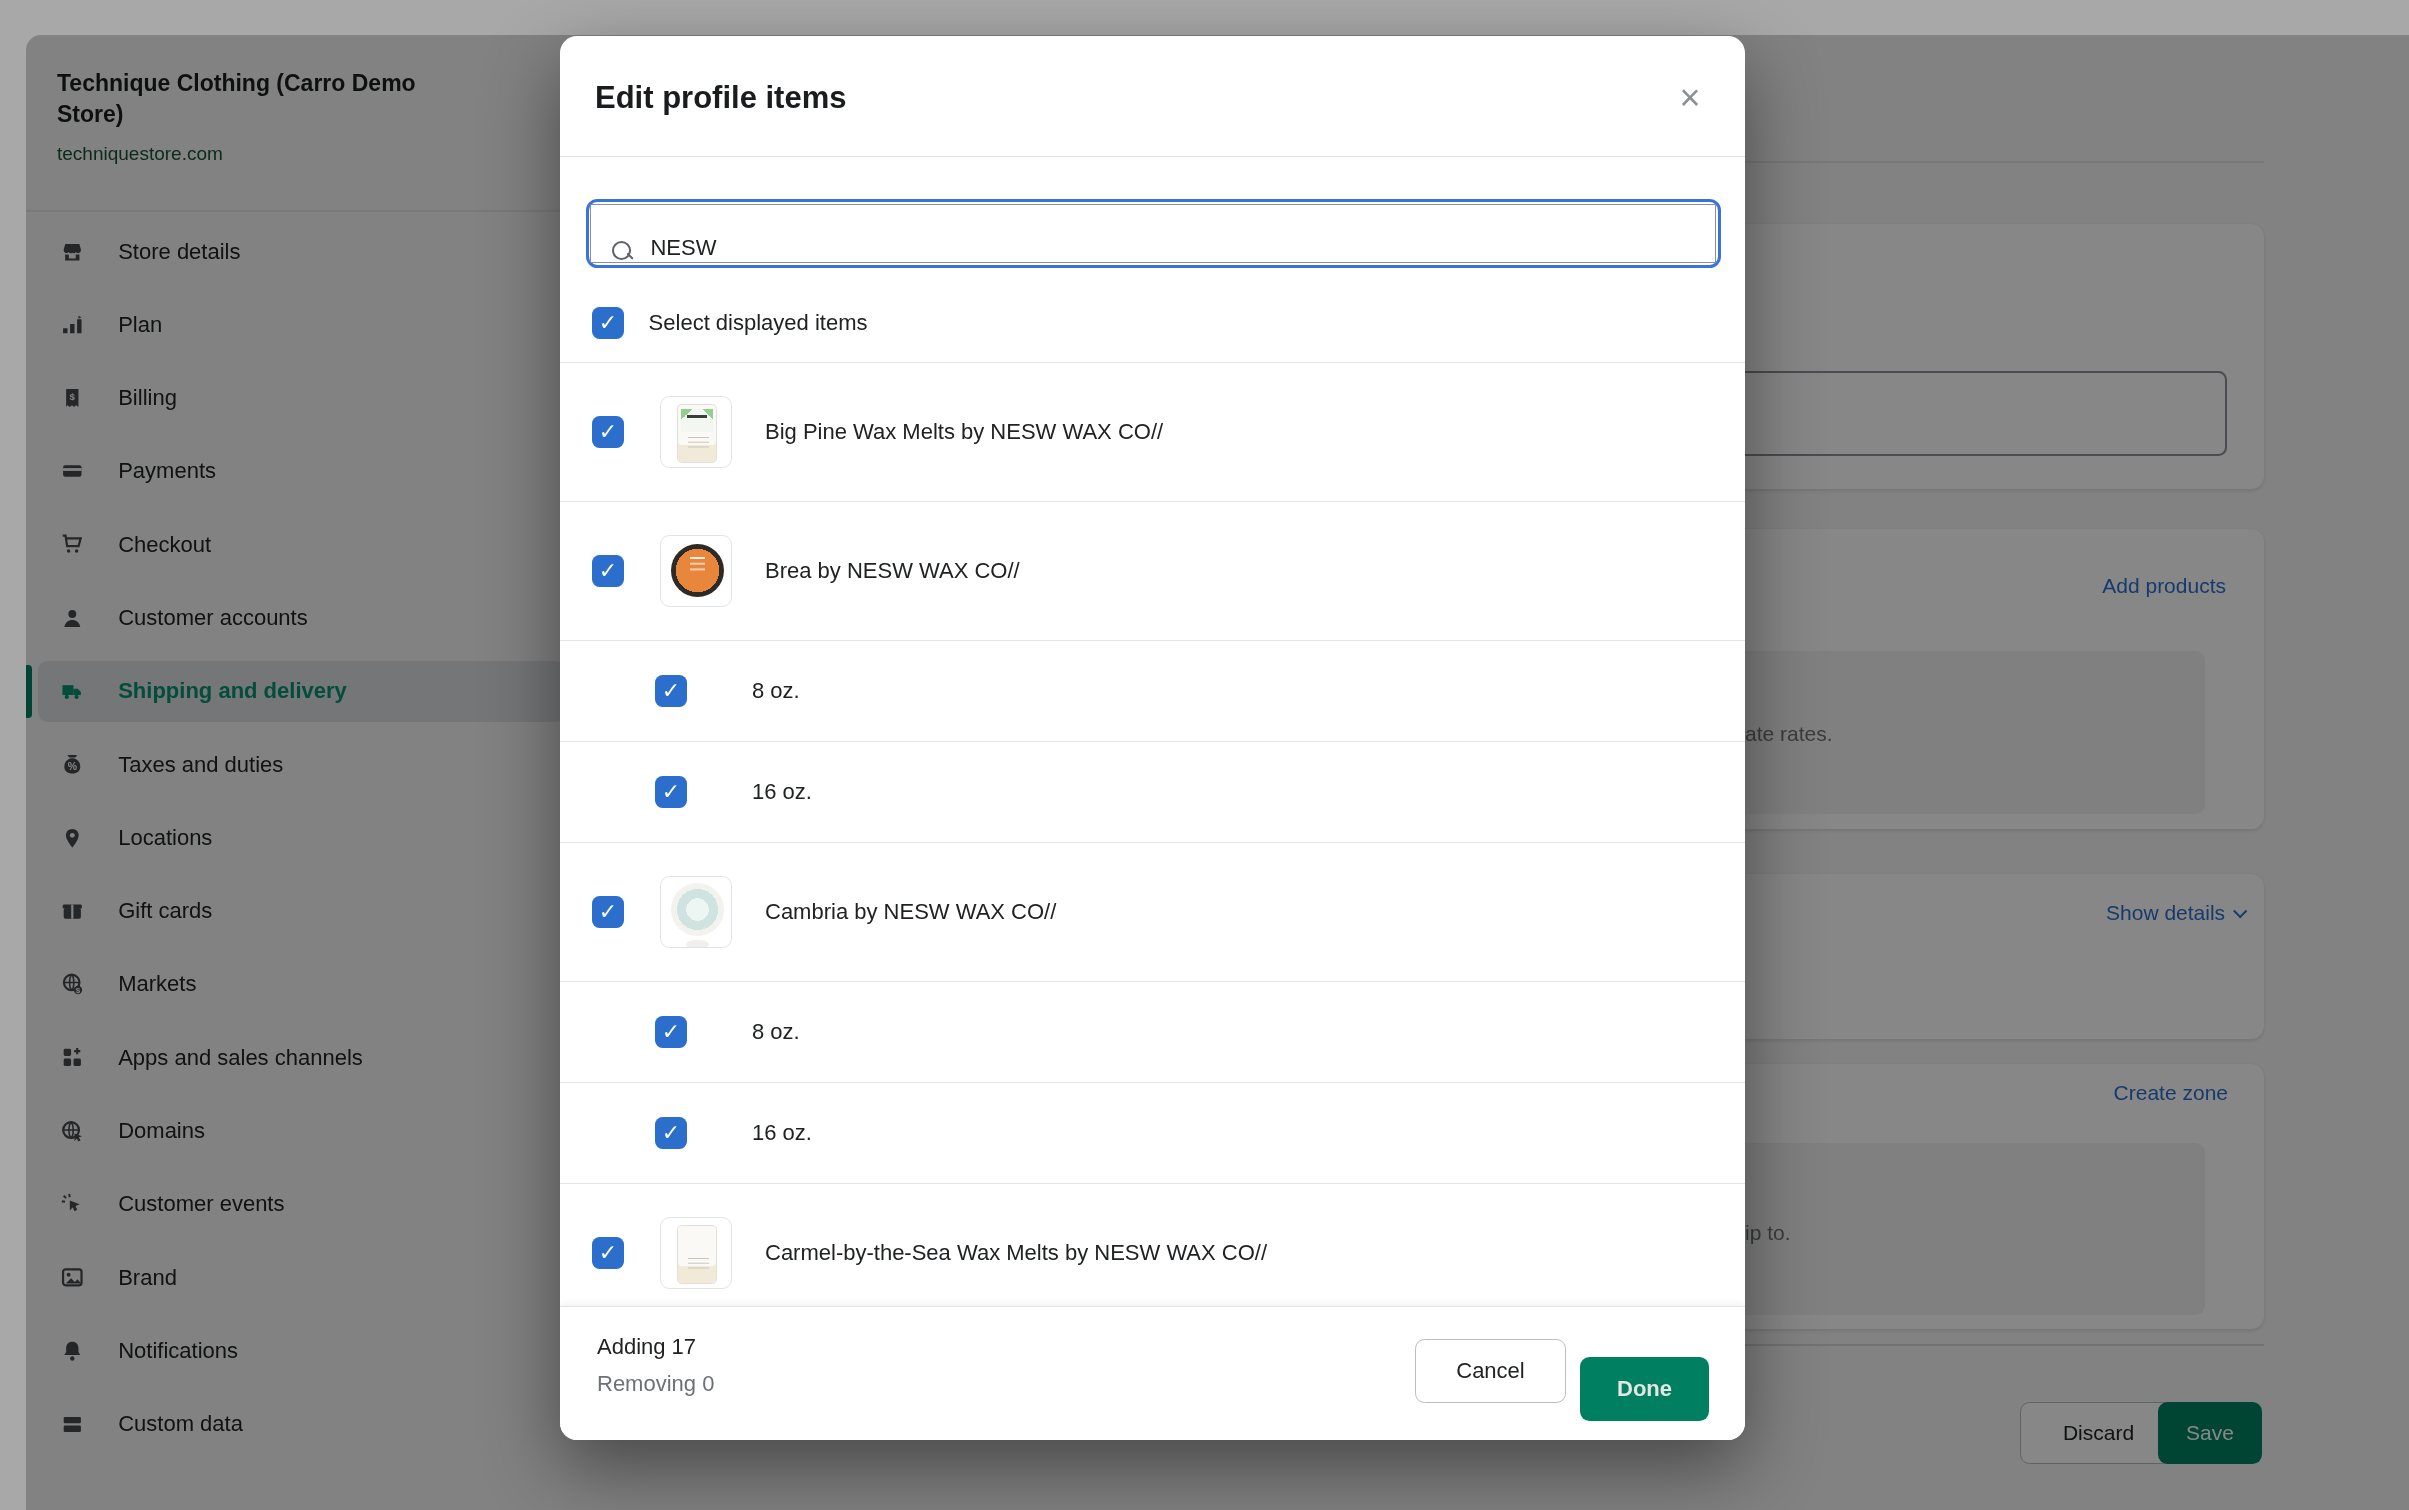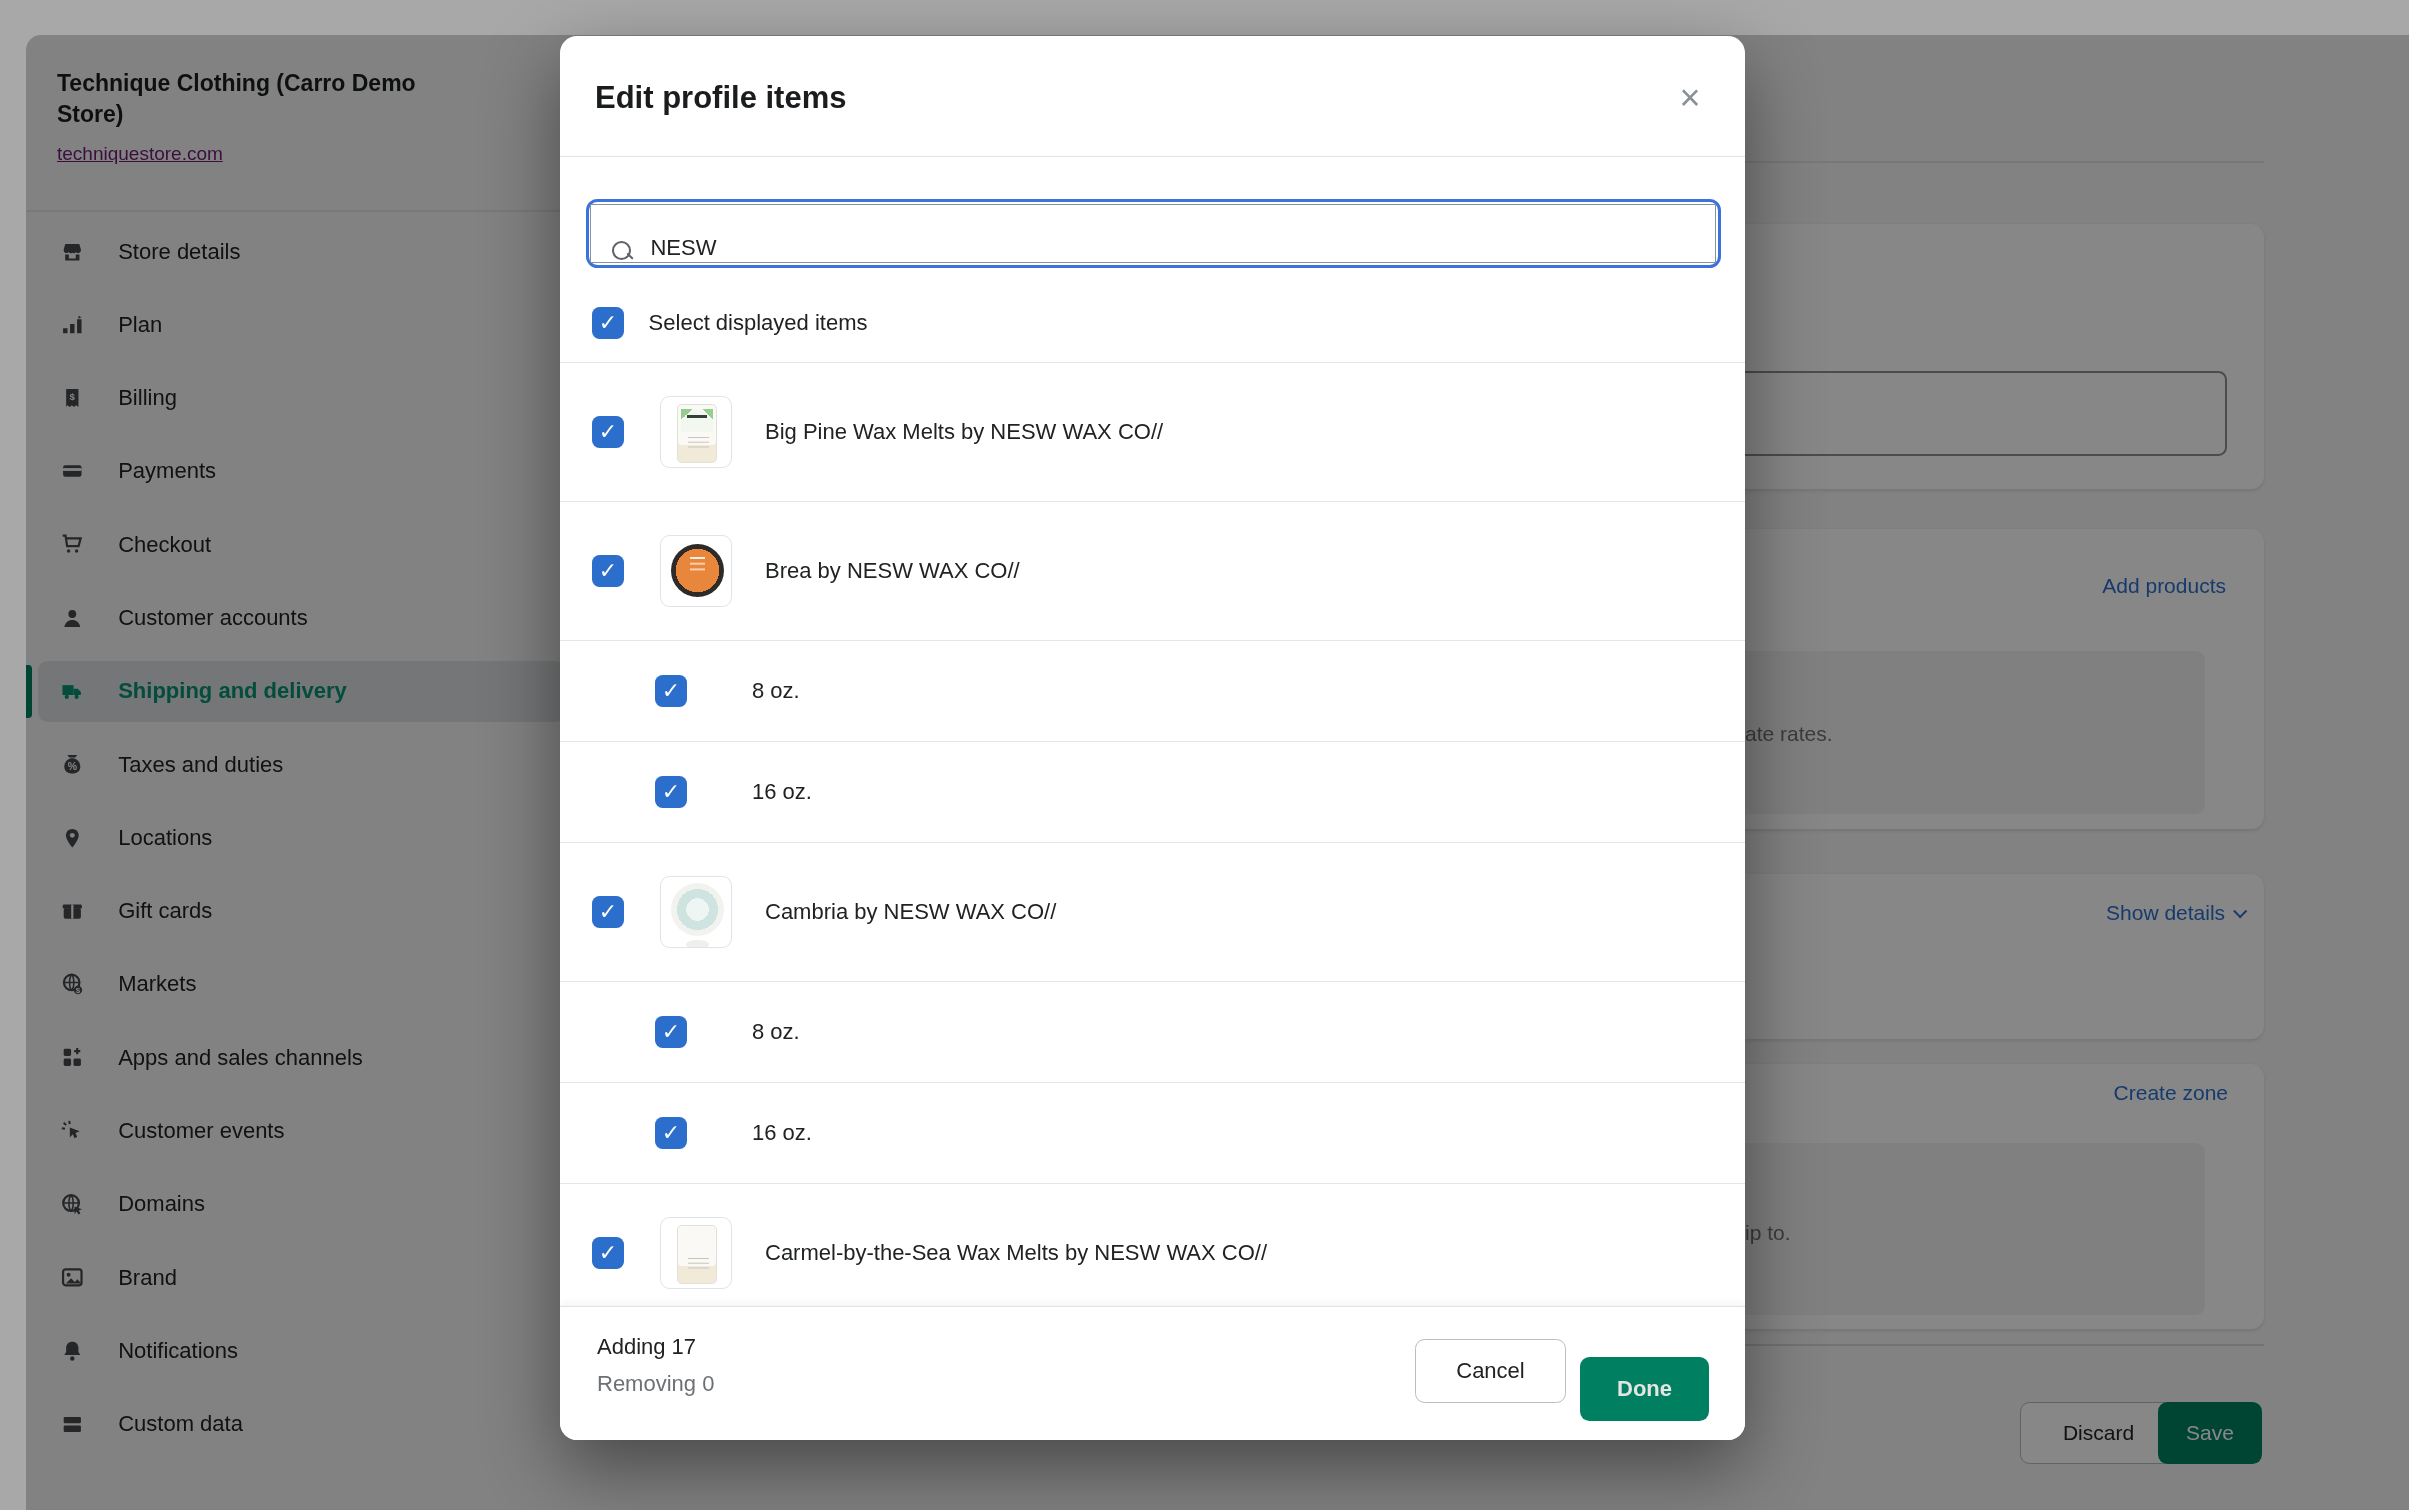--- a/index.html
+++ b/index.html
@@ -6,21 +6,21 @@
   *{box-sizing:border-box;font-family:"Liberation Sans","DejaVu Sans",sans-serif;}
   #stage{position:relative;width:2409px;height:1510px;overflow:hidden;background:#a8a8a8;}
 
   
   #bg{position:absolute;inset:0;filter:brightness(0.53);}
   .panel{position:absolute;left:25.6px;top:35px;right:0;bottom:0;background:#f6f6f7;border-radius:15px 0 0 0;}
 
   
   .store-head{position:absolute;left:57px;top:68px;width:416px;}
   .store-name{font-size:23px;line-height:31px;font-weight:700;color:#1a1c1d;overflow-wrap:anywhere;}
-  .store-domain{display:inline-block;margin-top:13.2px;font-size:19px;color:#701a75;text-decoration:underline;}
+  .store-domain{display:inline-block;margin-top:13.2px;font-size:19px;color:#14532d;}
   .side-divider{position:absolute;left:25.6px;top:210px;width:554px;height:1.9px;background:#e3e4e6;}
   .nav{position:absolute;left:25.6px;top:221px;width:554px;}
   .nav-item{position:relative;height:61px;margin-bottom:12.3px;display:flex;align-items:center;}
   .nav-item .hl{display:none;position:absolute;left:12.3px;right:15px;top:0;bottom:0;background:#dcdee0;border-radius:9.5px;}
   .nav-item.active .hl{display:block;}
   .nav-item .bar{display:none;position:absolute;left:0;top:3.8px;width:6.6px;height:53px;background:#008060;border-radius:0 3.8px 3.8px 0;}
   .nav-item.active .bar{display:block;}
   .nav-ico{position:relative;margin-left:34px;width:24.6px;height:24.6px;flex:0 0 24.6px;color:#44474a;}
   .nav-ico svg{width:24.6px;height:24.6px;display:block;}
   .nav-label{position:relative;margin-left:34px;font-size:22px;color:#202223;}
@@ -243,37 +243,37 @@
               <path d="M14 2.5v5M11.5 5h5" stroke="currentColor" stroke-width="1.8" fill="none"></path>
             </svg>
           </span>
     <span class="nav-label">Apps and sales channels</span>
   </div>
 
   <div class="nav-item">
 
     <span class="nav-ico">
             <svg viewBox="0 0 20 20" fill="currentColor">
-              <path d="M8 7l8 3-3.4 1.3L14 14.5l-2.2 1.2-1.4-3.2L8 15z"></path>
-              <path d="M3 3l2 2M7.5 1.5l.4 2.6M1.5 7.5l2.6.4" stroke="currentColor" stroke-width="1.6" fill="none"></path>
-            </svg>
-          </span>
-    <span class="nav-label">Customer events</span>
-  </div>
-
-  <div class="nav-item">
-
-    <span class="nav-ico">
-            <svg viewBox="0 0 20 20" fill="currentColor">
               <circle cx="9" cy="9" r="6.4" fill="none" stroke="currentColor" stroke-width="1.8"></circle>
               <path d="M2.8 9h12.4M9 2.7c2.3 1.8 2.3 10.8 0 12.6M9 2.7C6.7 4.5 6.7 13.5 9 15.3" fill="none" stroke="currentColor" stroke-width="1.3"></path>
               <path d="M11.8 11.8l6 2.2-2.5 1 1.3 2.4-1.7.9-1.3-2.4-1.8 2z"></path>
             </svg>
           </span>
     <span class="nav-label">Domains</span>
+  </div>
+
+  <div class="nav-item">
+
+    <span class="nav-ico">
+            <svg viewBox="0 0 20 20" fill="currentColor">
+              <path d="M8 7l8 3-3.4 1.3L14 14.5l-2.2 1.2-1.4-3.2L8 15z"></path>
+              <path d="M3 3l2 2M7.5 1.5l.4 2.6M1.5 7.5l2.6.4" stroke="currentColor" stroke-width="1.6" fill="none"></path>
+            </svg>
+          </span>
+    <span class="nav-label">Customer events</span>
   </div>
 
   <div class="nav-item">
 
     <span class="nav-ico">
             <svg viewBox="0 0 20 20" fill="currentColor">
               <rect x="2.5" y="3.5" width="15" height="13" rx="2" fill="none" stroke="currentColor" stroke-width="1.8"></rect>
               <circle cx="7" cy="8" r="1.6"></circle>
               <path d="M4.8 15l4.2-4.2 3 3 2.3-2.3 2.9 3.5z"></path>
             </svg>

